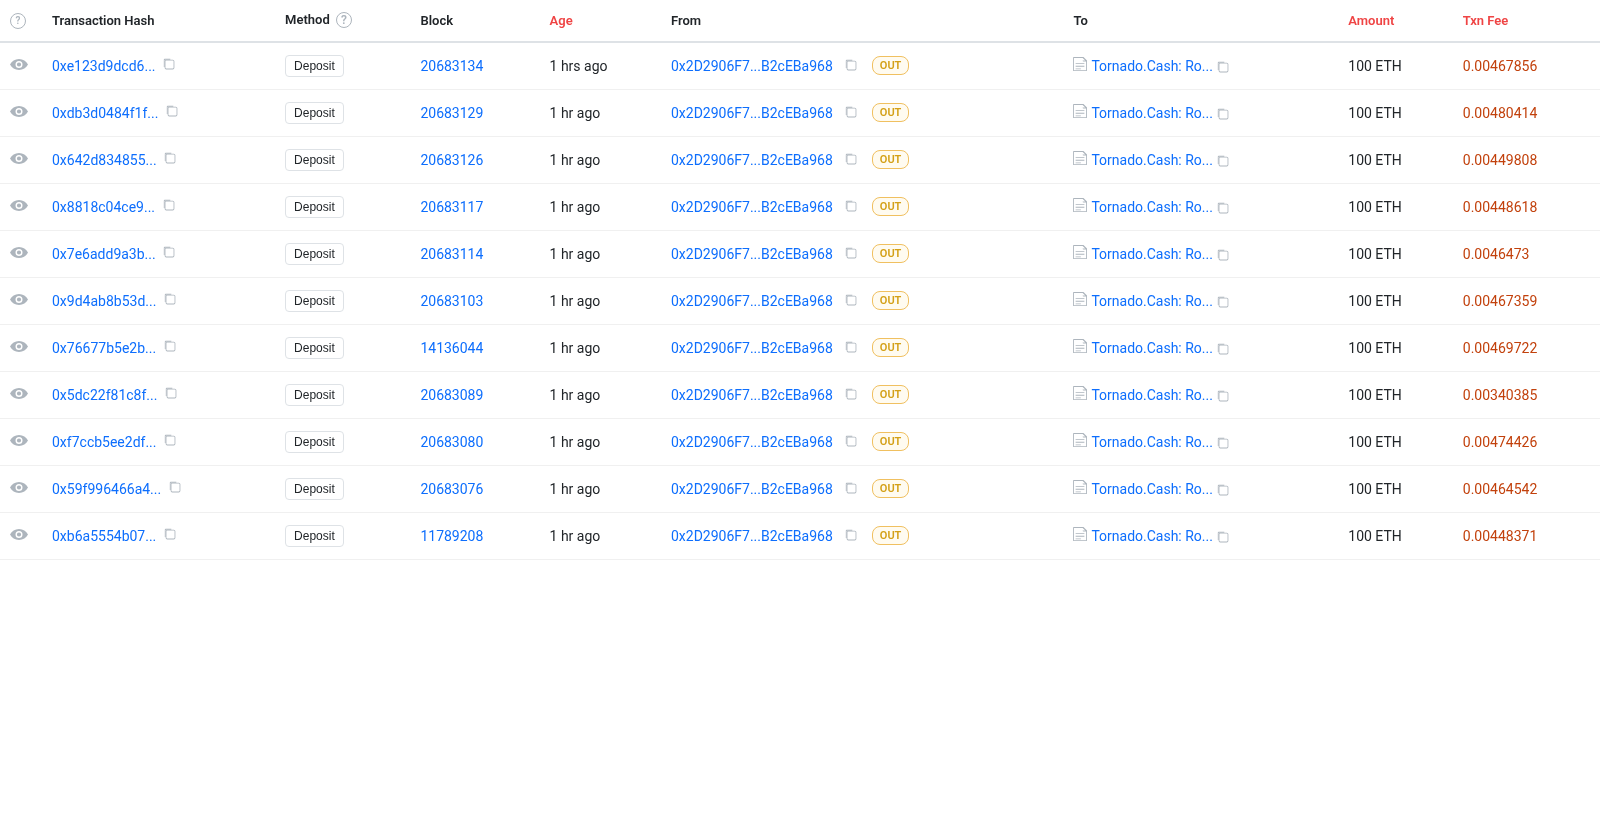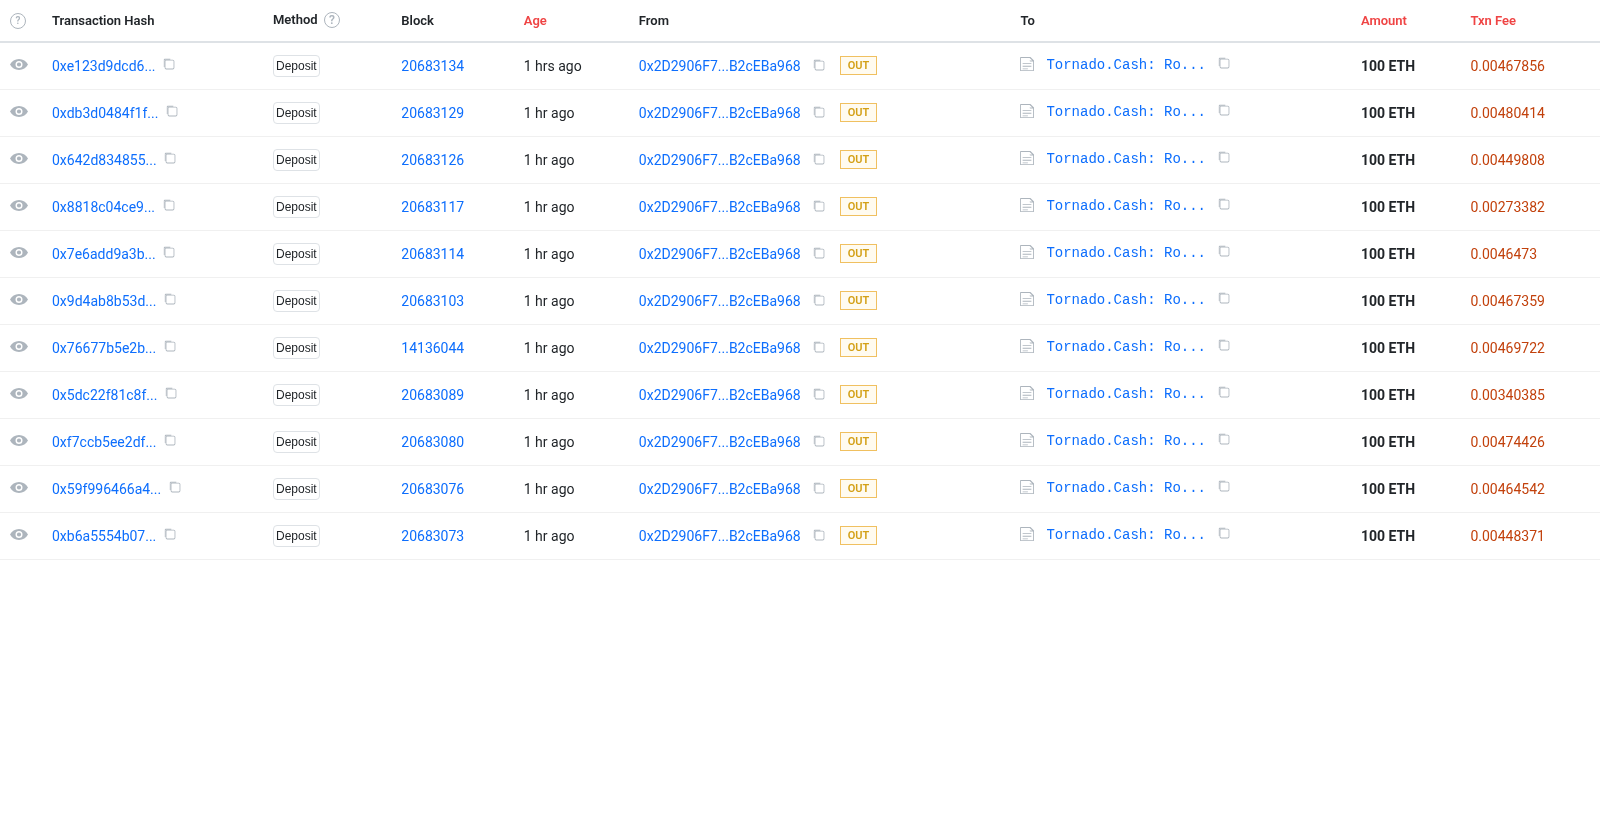--- a/index.html
+++ b/index.html
@@ -54,46 +54,46 @@
     .copy-icon {
       color: #adb5bd;
       cursor: pointer;
       margin-left: 4px;
       font-size: 13px;
       display: inline-flex;
       align-items: center;
     }
     .method-btn {
       display: inline-block;
-      padding: 3px 2px;
+      padding: 3px 8px;
       border: 1px solid #dee2e6;
       border-radius: 4px;
       font-size: 12px;
       color: #212529;
       background: #fff;
       cursor: pointer;
     }
     .out-badge {
       display: inline-block;
       padding: 2px 7px;
       border: 1px solid #f0c060;
-      border-radius: 0;
+      border-radius: 8px;
       font-size: 11px;
       font-weight: 600;
       color: #d4a017;
       background: #fffbf0;
       margin-left: 6px;
     }
     .doc-icon {
       color: #adb5bd;
       margin-right: 4px;
       font-size: 13px;
     }
     .amount-col {
-      font-weight: 700;
+      font-weight: 400;
     }
     .txfee-col {
       color: #c2410c;
     }
     .help-icon {
       color: #adb5bd;
       font-size: 12px;
       margin-left: 3px;
       cursor: help;
       display: inline-flex;
@@ -104,23 +104,22 @@
       border: 1px solid #adb5bd;
       border-radius: 50%;
     }
     .from-cell {
       display: flex;
       align-items: center;
       gap: 8px;
     }
     .to-cell {
       display: flex;
-      align-items: flex-start;
-      gap: 8px;
-      font-family: Liberation Mono, monospace;
+      align-items: flex-end;
+      gap: 0;
     }
     .question-circle {
       display: inline-flex;
       align-items: center;
       justify-content: center;
       width: 16px;
       height: 16px;
       border: 1px solid #adb5bd;
       border-radius: 50%;
       color: #adb5bd;
@@ -378,21 +377,21 @@
         <a class="tx-link">Tornado.Cash: Ro...</a>
         <span class="copy-icon">
           <svg width="13" height="13" viewBox="0 0 16 16" fill="#adb5bd" xmlns="http://www.w3.org/2000/svg">
             <path d="M4 2h8a2 2 0 012 2v8a2 2 0 01-2 2H4a2 2 0 01-2-2V4a2 2 0 012-2zm0 1a1 1 0 00-1 1v8a1 1 0 001 1h8a1 1 0 001-1V4a1 1 0 00-1-1H4z"></path>
             <path d="M2 1h7v1H2v9H1V2a1 1 0 011-1z"></path>
           </svg>
         </span>
       </div>
     </td>
     <td class="amount-col">100 ETH</td>
-    <td class="txfee-col">0.00273382</td>
+    <td class="txfee-col">0.00448618</td>
   </tr>
         <tr>
     <td>
       <span class="eye-icon">
         <svg width="18" height="12" viewBox="0 0 18 12" fill="none" xmlns="http://www.w3.org/2000/svg">
           <path d="M9 0C5 0 1.73 2.11 0 5.5 1.73 8.89 5 11 9 11s7.27-2.11 9-5.5C16.27 2.11 13 0 9 0zm0 9a3.5 3.5 0 110-7 3.5 3.5 0 010 7zm0-5.6a2.1 2.1 0 100 4.2 2.1 2.1 0 000-4.2z" fill="#adb5bd"></path>
         </svg>
       </span>
     </td>
     <td>
@@ -731,21 +730,21 @@
         <svg width="13" height="13" viewBox="0 0 16 16" fill="#adb5bd" xmlns="http://www.w3.org/2000/svg">
           <path d="M4 2h8a2 2 0 012 2v8a2 2 0 01-2 2H4a2 2 0 01-2-2V4a2 2 0 012-2zm0 1a1 1 0 00-1 1v8a1 1 0 001 1h8a1 1 0 001-1V4a1 1 0 00-1-1H4z"></path>
           <path d="M2 1h7v1H2v9H1V2a1 1 0 011-1z"></path>
         </svg>
       </span>
     </td>
     <td>
       <button class="method-btn">Deposit</button>
     </td>
     <td>
-      <a class="tx-link">20683073</a>
+      <a class="tx-link">11789208</a>
     </td>
     <td>1 hr ago</td>
     <td>
       <div class="from-cell">
         <a class="tx-link">0x2D2906F7...B2cEBa968</a>
         <span class="copy-icon">
           <svg width="13" height="13" viewBox="0 0 16 16" fill="#adb5bd" xmlns="http://www.w3.org/2000/svg">
             <path d="M4 2h8a2 2 0 012 2v8a2 2 0 01-2 2H4a2 2 0 01-2-2V4a2 2 0 012-2zm0 1a1 1 0 00-1 1v8a1 1 0 001 1h8a1 1 0 001-1V4a1 1 0 00-1-1H4z"></path>
             <path d="M2 1h7v1H2v9H1V2a1 1 0 011-1z"></path>
           </svg>

